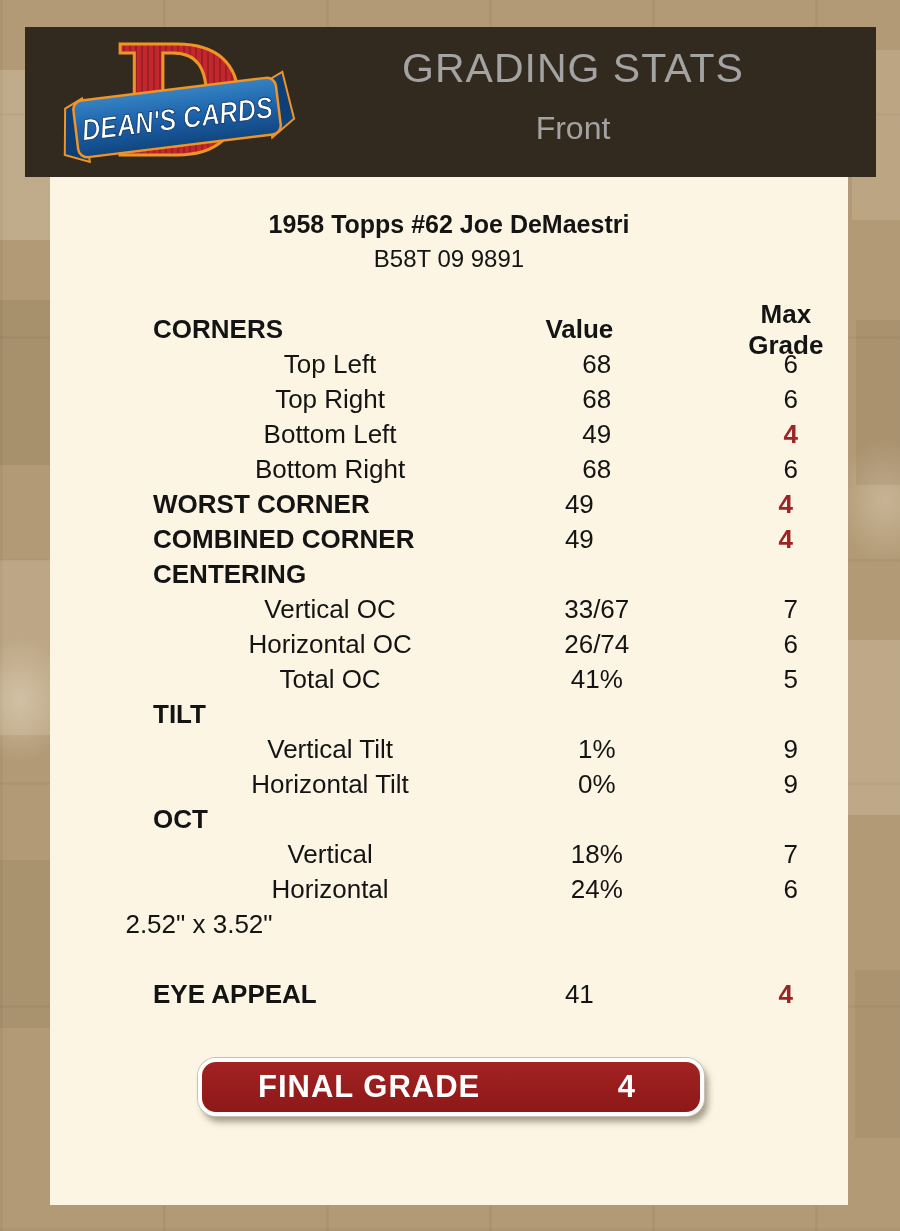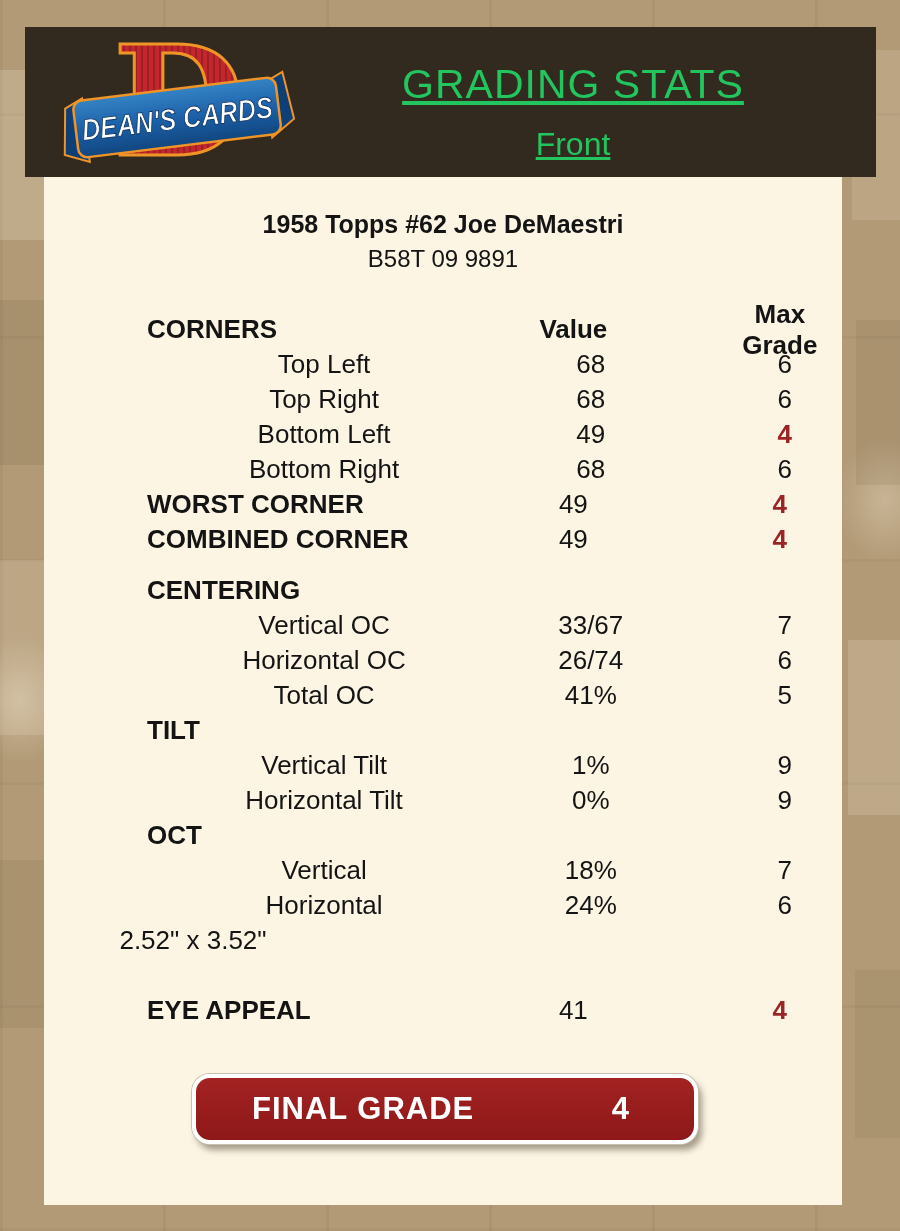--- a/index.html
+++ b/index.html
@@ -22,42 +22,42 @@
       repeating-linear-gradient(0deg, rgba(40,28,10,.04) 0 3px, rgba(0,0,0,0) 3px 223px);
     background-repeat:no-repeat,no-repeat,no-repeat,no-repeat,no-repeat,no-repeat,no-repeat,no-repeat,no-repeat,no-repeat,repeat,repeat;
     background-size:120px 170px,115px 165px,125px 175px,118px 168px,120px 170px,115px 165px,125px 175px,118px 168px,auto,auto,auto,auto;
     background-position:-40px 70px,-25px 300px,-35px 560px,-30px 860px,852px 50px,856px 320px,848px 640px,855px 970px,0 0,0 0,0 0,0 0;
   }
   .header{
     position:absolute;left:25px;top:27px;width:851px;height:150px;
     background:#32291f;
   }
   .logo{position:absolute;left:32px;top:2px;}
-  .titleblock{position:absolute;left:260px;right:15px;top:34px;text-align:center;color:#22c55e;text-decoration:underline;}
+  .titleblock{position:absolute;left:260px;right:15px;top:18px;text-align:center;color:#a3a3a3;}
   .h-title{font-size:41px;line-height:47px;letter-spacing:1px;}
   .h-sub{font-size:32px;line-height:44px;margin-top:14px;}
   .content{
-    position:absolute;left:44px;top:177px;width:798px;height:1028px;
+    position:absolute;left:50px;top:177px;width:798px;height:1028px;
     background:#fcf5e4;
   }
   .card-title{margin-top:30px;height:35px;line-height:35px;font-size:25px;font-weight:bold;text-align:center;}
   .card-serial{height:33px;line-height:33px;font-size:24px;text-align:center;}
   .gtable{margin-top:37px;font-size:26px;}
   .row{display:flex;align-items:center;height:35px;padding-left:103px;gap:44px;}
   .lbl{width:295px;white-space:nowrap;}
   .val{width:210px;text-align:center;}
   .max{width:130px;text-align:center;}
   .bold{font-weight:bold;}
   .ind{padding-left:47px;text-align:center;}
   .red{color:#9c2424;font-weight:bold;}
-  .gap16{margin-top:16px;}
+  .gap16{margin-top:0;}
   .gap19{margin-top:35px;}
   .size-val{transform:translateX(-59px);}
   .final-btn{
-    margin-top:46px;margin-left:148px;width:506px;height:70px;box-sizing:border-box;
+    margin-top:46px;margin-left:148px;width:506px;height:58px;box-sizing:border-box;
     background:linear-gradient(#a32222,#8e1818);
     border:4px solid #ffffff;border-radius:18px;
     box-shadow:0 0 0 1px #c9c0b2, 4px 6px 6px rgba(95,82,62,.55);
     display:flex;align-items:center;justify-content:space-between;
     padding:0 64px 0 56px;color:#ffffff;font-size:31px;font-weight:bold;letter-spacing:1px;
     cursor:pointer;
   }
 </style>
 </head>
 <body>

